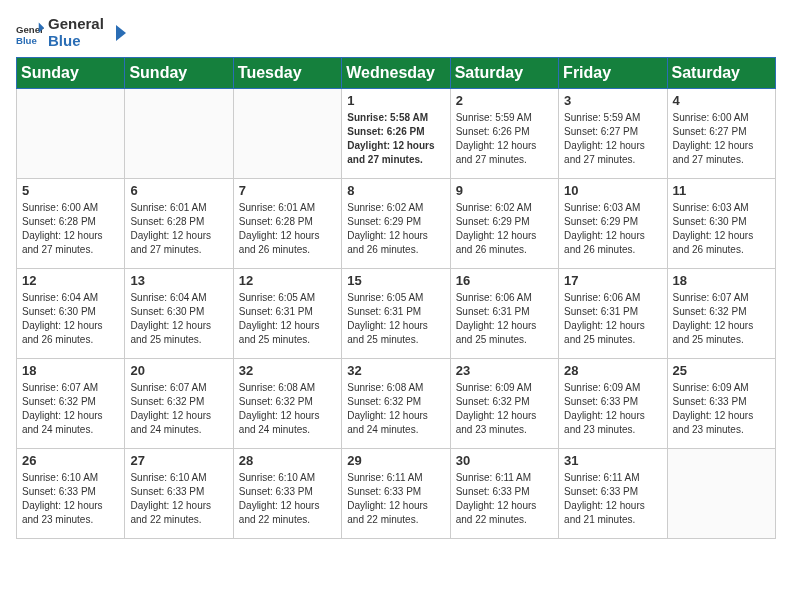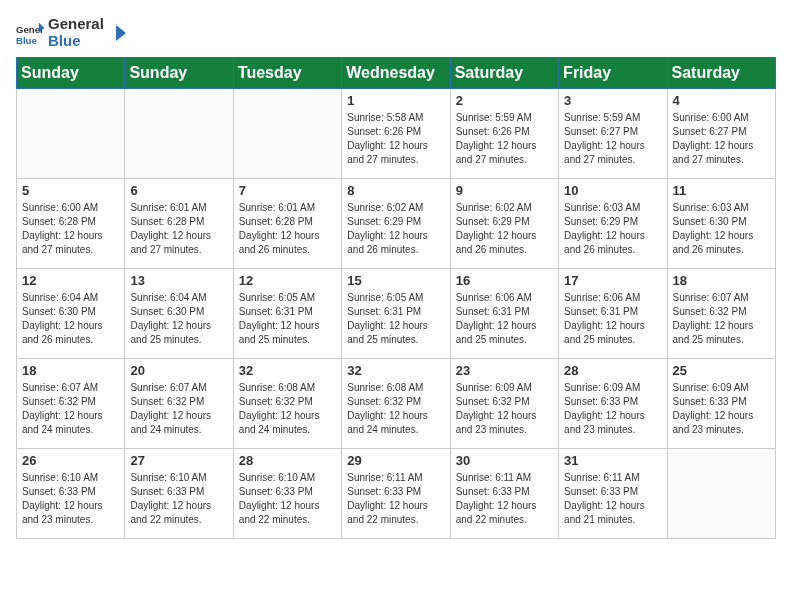--- a/index.html
+++ b/index.html
@@ -111,21 +111,21 @@
         <th>Saturday</th>
       </tr>
   </thead>
   <tbody id="calendar-body">
   <tr>
         <td class="empty-cell"></td>
         <td class="empty-cell"></td>
         <td class="empty-cell"></td>
         <td>
           <div class="day-number">1</div>
-          <div class="day-info" style="white-space: pre-line;">Sunrise: 5:58 AM
+          <div class="day-info" style="white-space: pre-line; font-weight: bold;">Sunrise: 5:58 AM
 Sunset: 6:26 PM
 Daylight: 12 hours
 and 27 minutes.</div>
         </td>
         <td>
           <div class="day-number">2</div>
           <div class="day-info" style="white-space: pre-line;">Sunrise: 5:59 AM
 Sunset: 6:26 PM
 Daylight: 12 hours
 and 27 minutes.</div>

